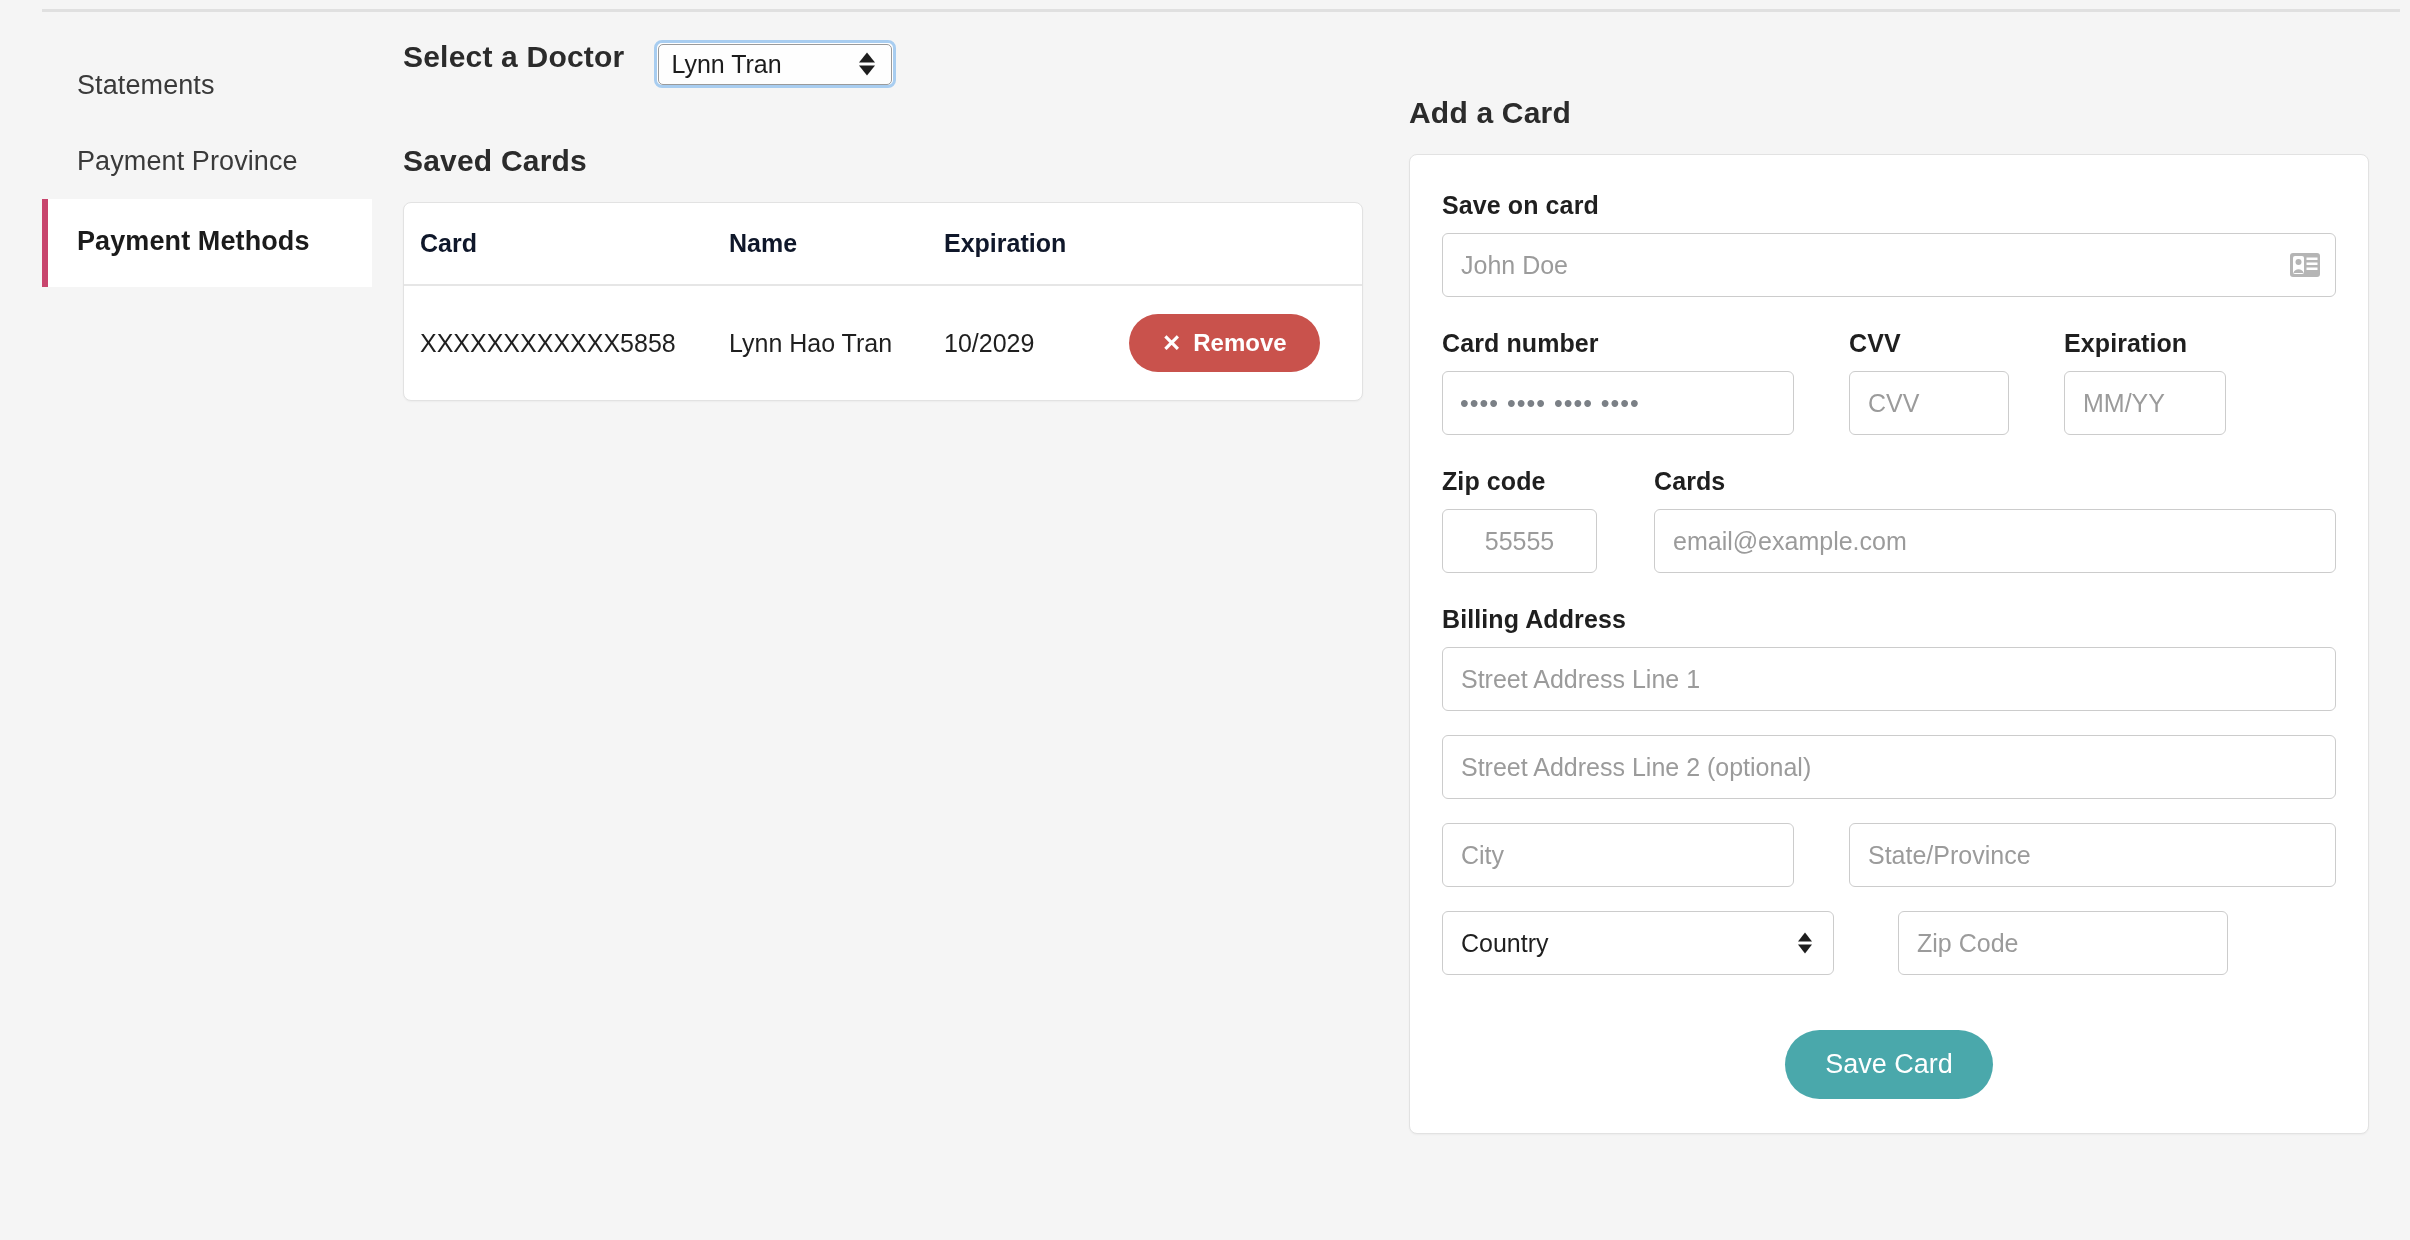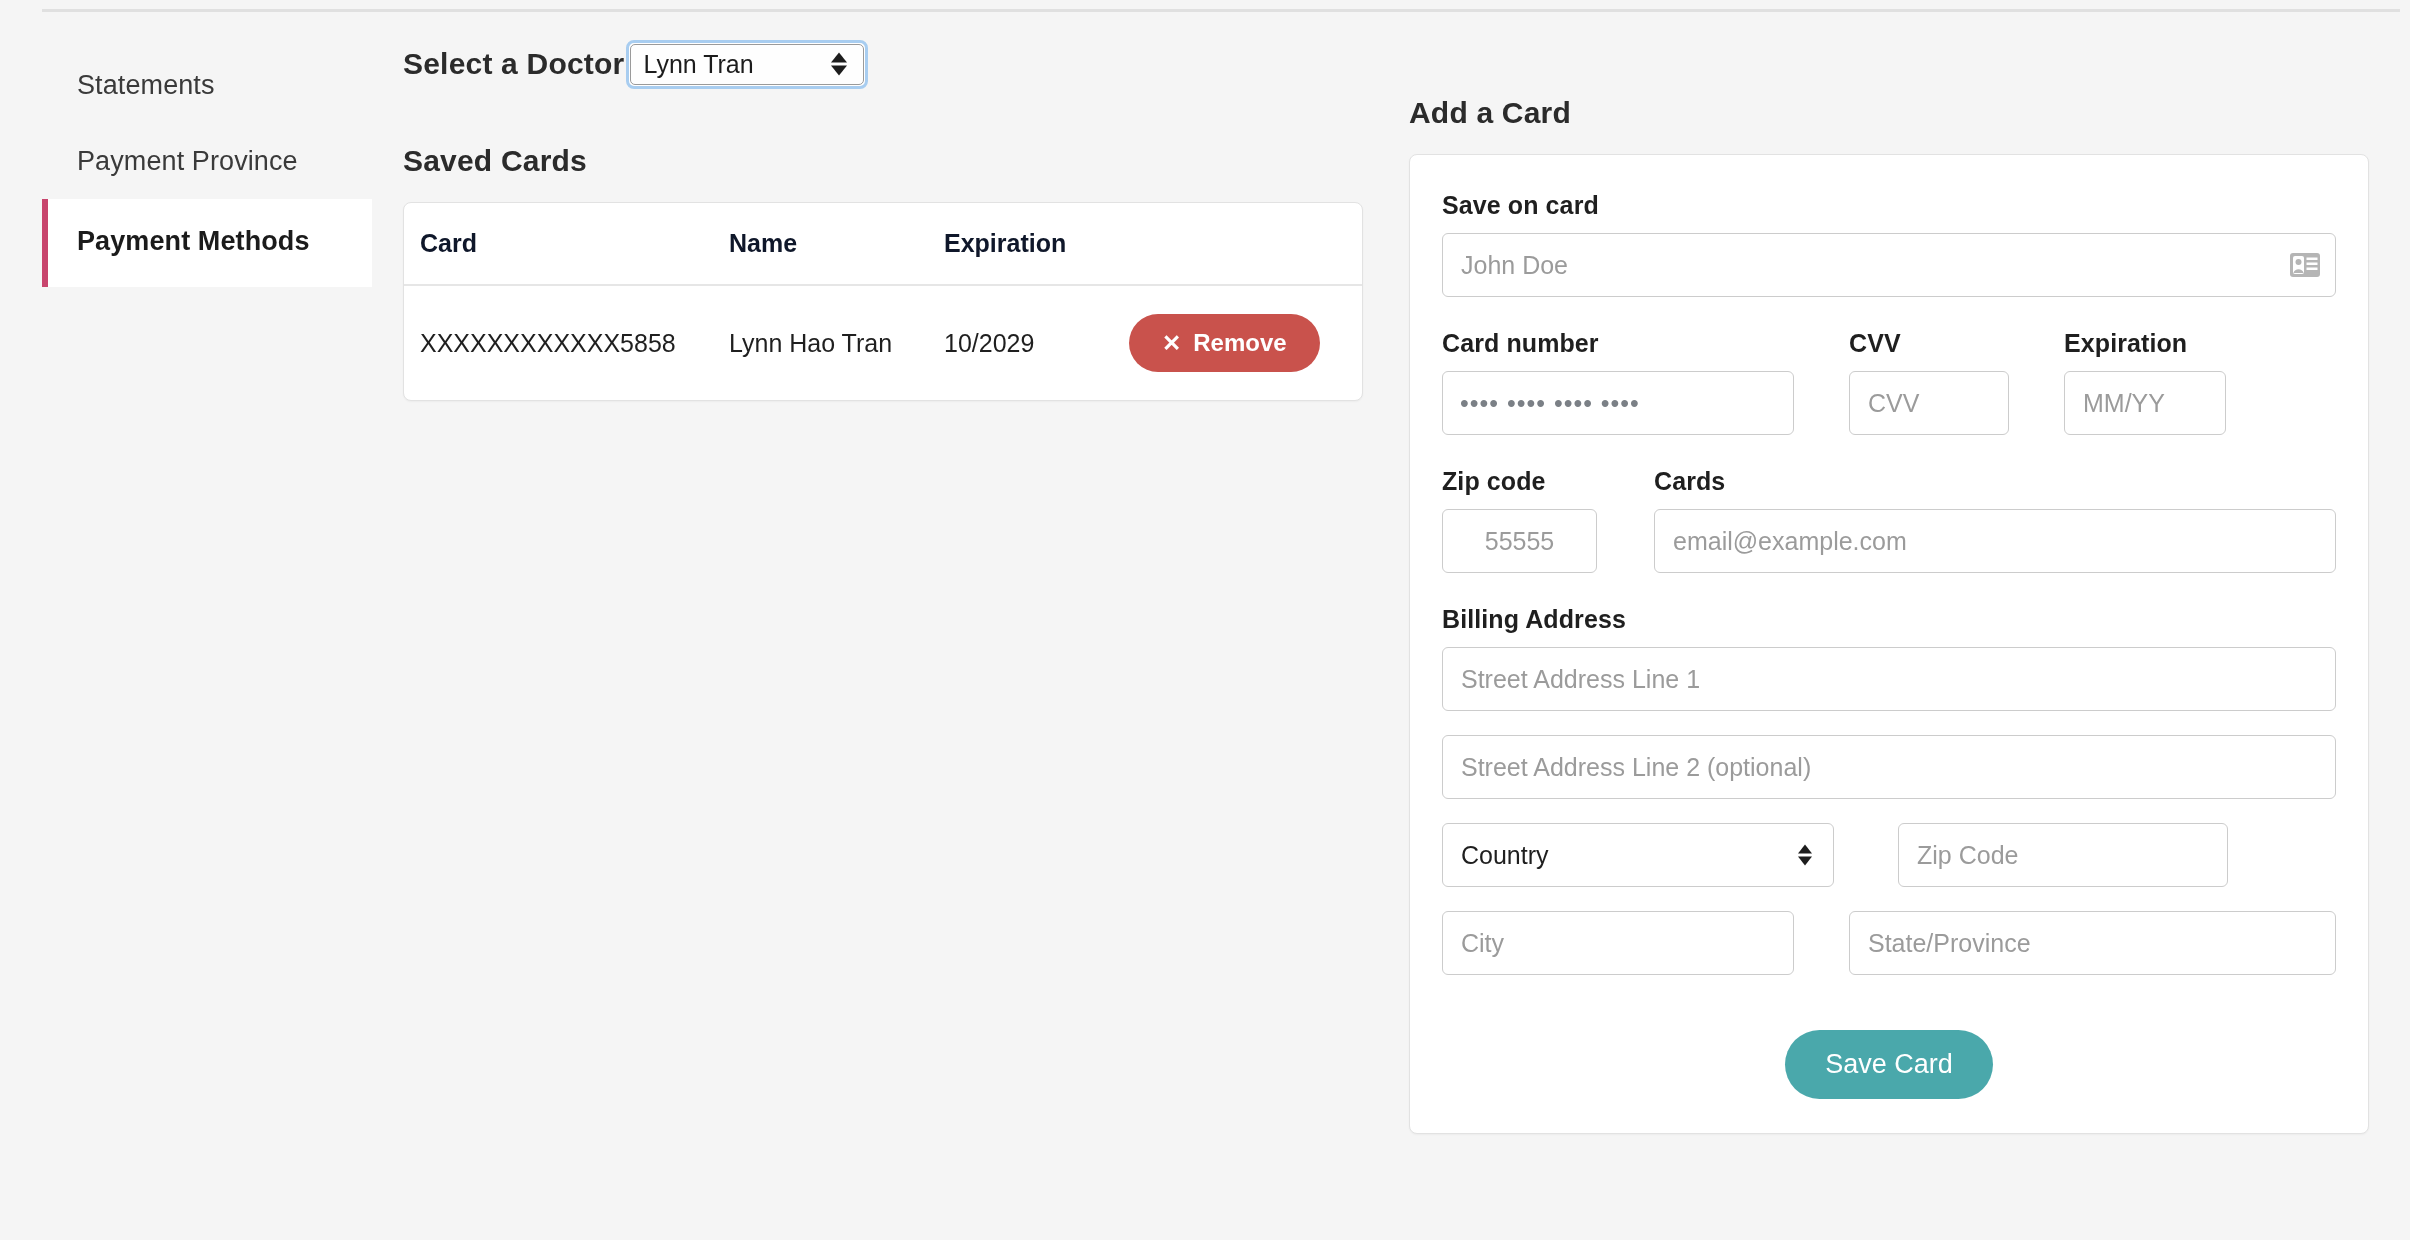--- a/index.html
+++ b/index.html
@@ -40,21 +40,21 @@
     content: "";
     position: absolute; left: 0; top: 0; bottom: 0; width: 6px;
     background: #c8456d;
   }
 
   
   .col-left  { position: absolute; left: 403px; top: 40px; width: 960px; }
   .col-right { position: absolute; left: 1409px; top: 40px; width: 960px; }
 
   
-  .doctor-row { display: flex; align-items: center; gap: 2px; height: 48px; }
+  .doctor-row { display: flex; gap: 30px; height: 48px; }
   .doctor-label { font-size: 30px; font-weight: bold; color: #2b2b2b; letter-spacing: .2px; }
   .doctor-select-wrap {
     position: relative;
     border: 3px solid #a8cdf0;
     border-radius: 8px;
     background: #fff;
     padding: 1px;
   }
   .doctor-select {
     appearance: none; -webkit-appearance: none;
@@ -310,42 +310,42 @@
       <div class="mt-lg">
         <label class="fld-label">Billing Address</label>
         <input class="inp" type="text" placeholder="Street Address Line 1" style="">
       </div>
 
       <div class="mt-md">
         <input class="inp" type="text" placeholder="Street Address Line 2 (optional)" style="">
       </div>
 
       <div class="row mt-md">
+        <div class="half-l">
+          <input class="inp" type="text" placeholder="City" style="">
+        </div>
+        <div class="half-r">
+          <input class="inp" type="text" placeholder="State/Province" style="">
+        </div>
+      </div>
+
+      <div class="row mt-md">
         <div class="country-wrap">
           <select class="country-select">
             <option>Country</option>
           </select>
           <span class="spin">
             <i class="up"></i>
               <i class="down"></i>
           </span>
         </div>
         <div class="zipcode-wrap">
           <input class="inp" type="text" placeholder="Zip Code" style="">
         </div>
       </div>
 
-      <div class="row mt-md">
-        <div class="half-l">
-          <input class="inp" type="text" placeholder="City" style="">
-        </div>
-        <div class="half-r">
-          <input class="inp" type="text" placeholder="State/Province" style="">
-        </div>
-      </div>
-
       <div class="save-row">
         <button class="btn-save">Save Card</button>
       </div>
 
     </div>
   </div>
 </div>
 
 </body></html>

